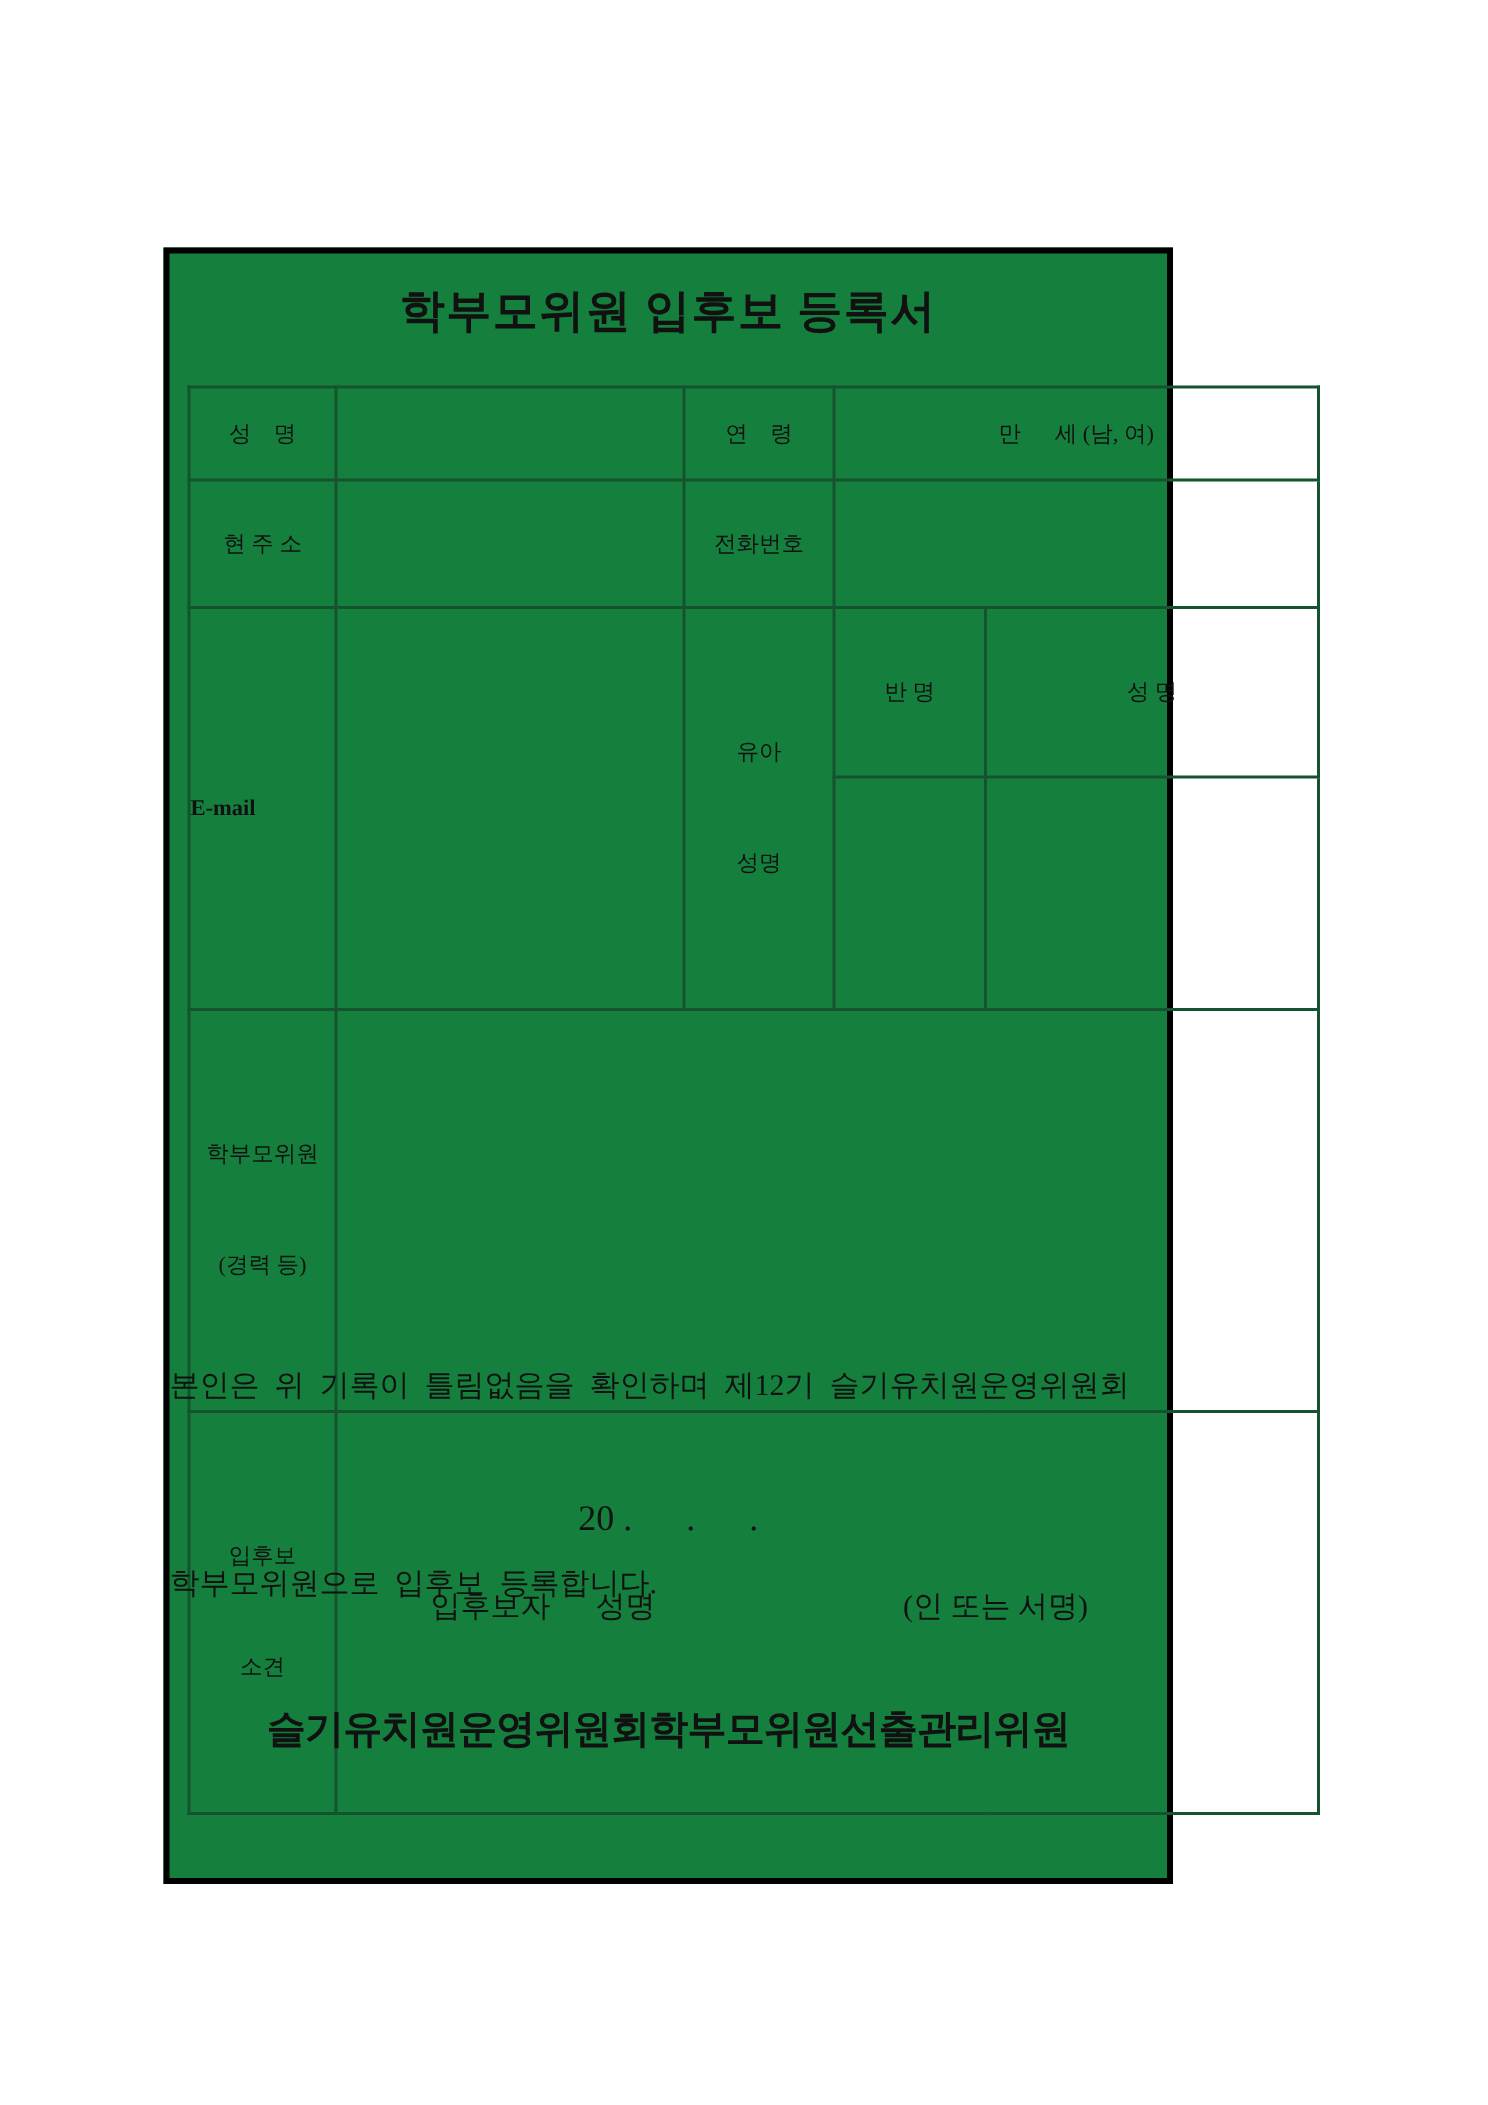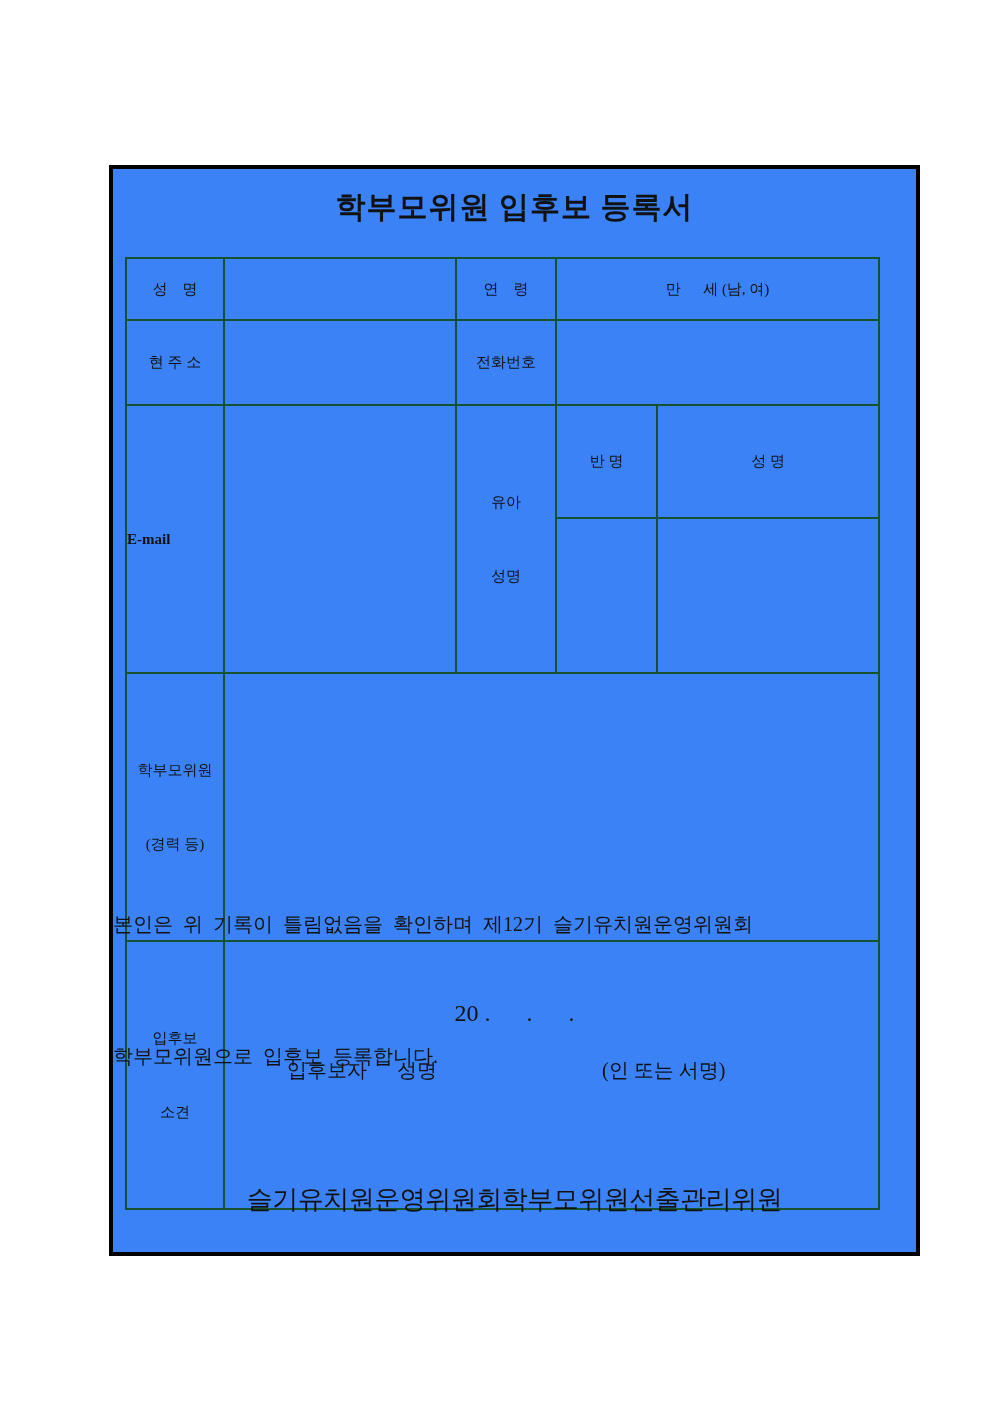--- a/index.html
+++ b/index.html
@@ -13,25 +13,25 @@
     height: 1403px;
     background: #ffffff;
     font-family: "Liberation Serif", "DejaVu Serif", serif;
     color: #111111;
     overflow: hidden;
   }
   .border-box {
     position: absolute;
     left: 109px;
     top: 165px;
-    width: 811px;
+    width: 673px;
     height: 1091px;
     border: 4px solid #000000;
     box-sizing: border-box;
-    background: #3b82f6;
+    background: #15803d;
   }
   .doc-title {
     position: absolute;
     left: 0;
     right: 0;
     top: 18px;
     text-align: center;
     font-size: 30px;
     font-weight: bold;
     letter-spacing: 1px;
@@ -93,24 +93,24 @@
     height: 30px;
     font-size: 20px;
   }
   .sig-candidate { position: absolute; left: 174px; white-space: pre; }
   .sig-name      { position: absolute; left: 284px; white-space: pre; }
   .sig-seal      { position: absolute; left: 489px; white-space: pre; }
   .footer-line {
     position: absolute;
     left: 0;
     right: 0;
-    top: 1013px;
+    top: 966px;
     text-align: center;
     font-size: 26px;
-    font-weight: normal;
+    font-weight: bold;
     letter-spacing: -0.5px;
     white-space: nowrap;
   }
 </style>
 </head>
 <body>
 
 <div class="page">
   <div class="border-box">
 

